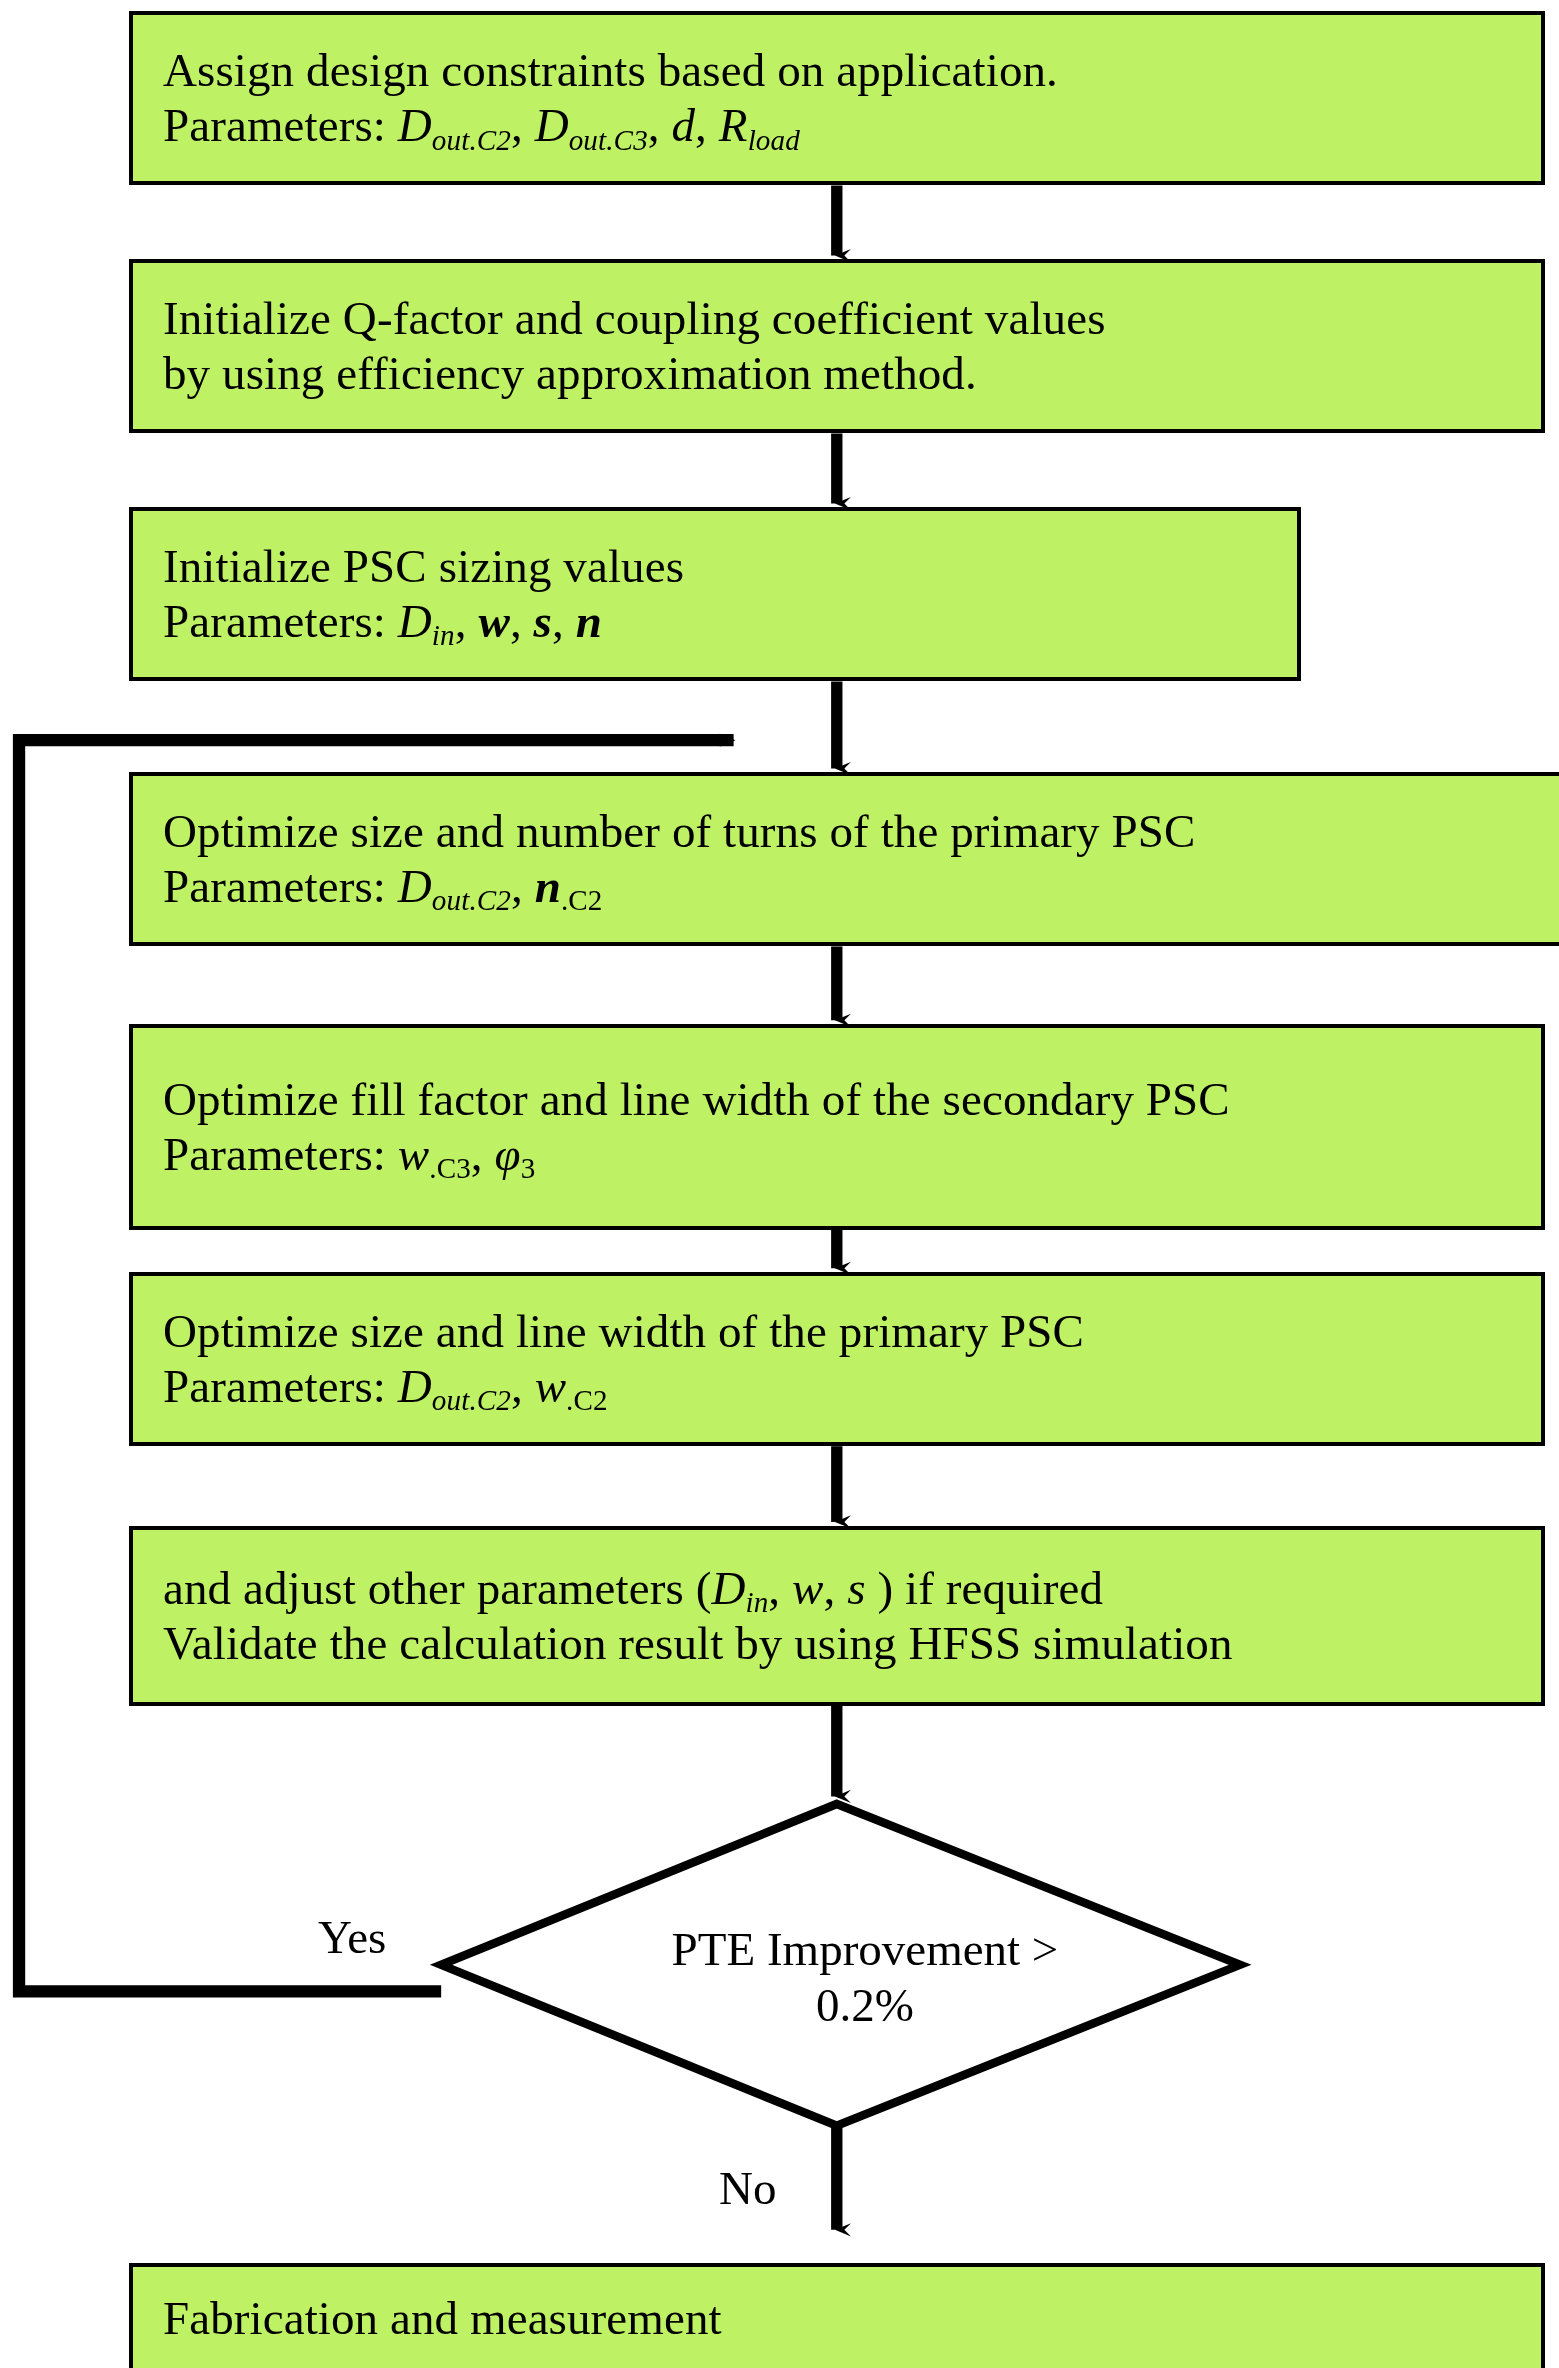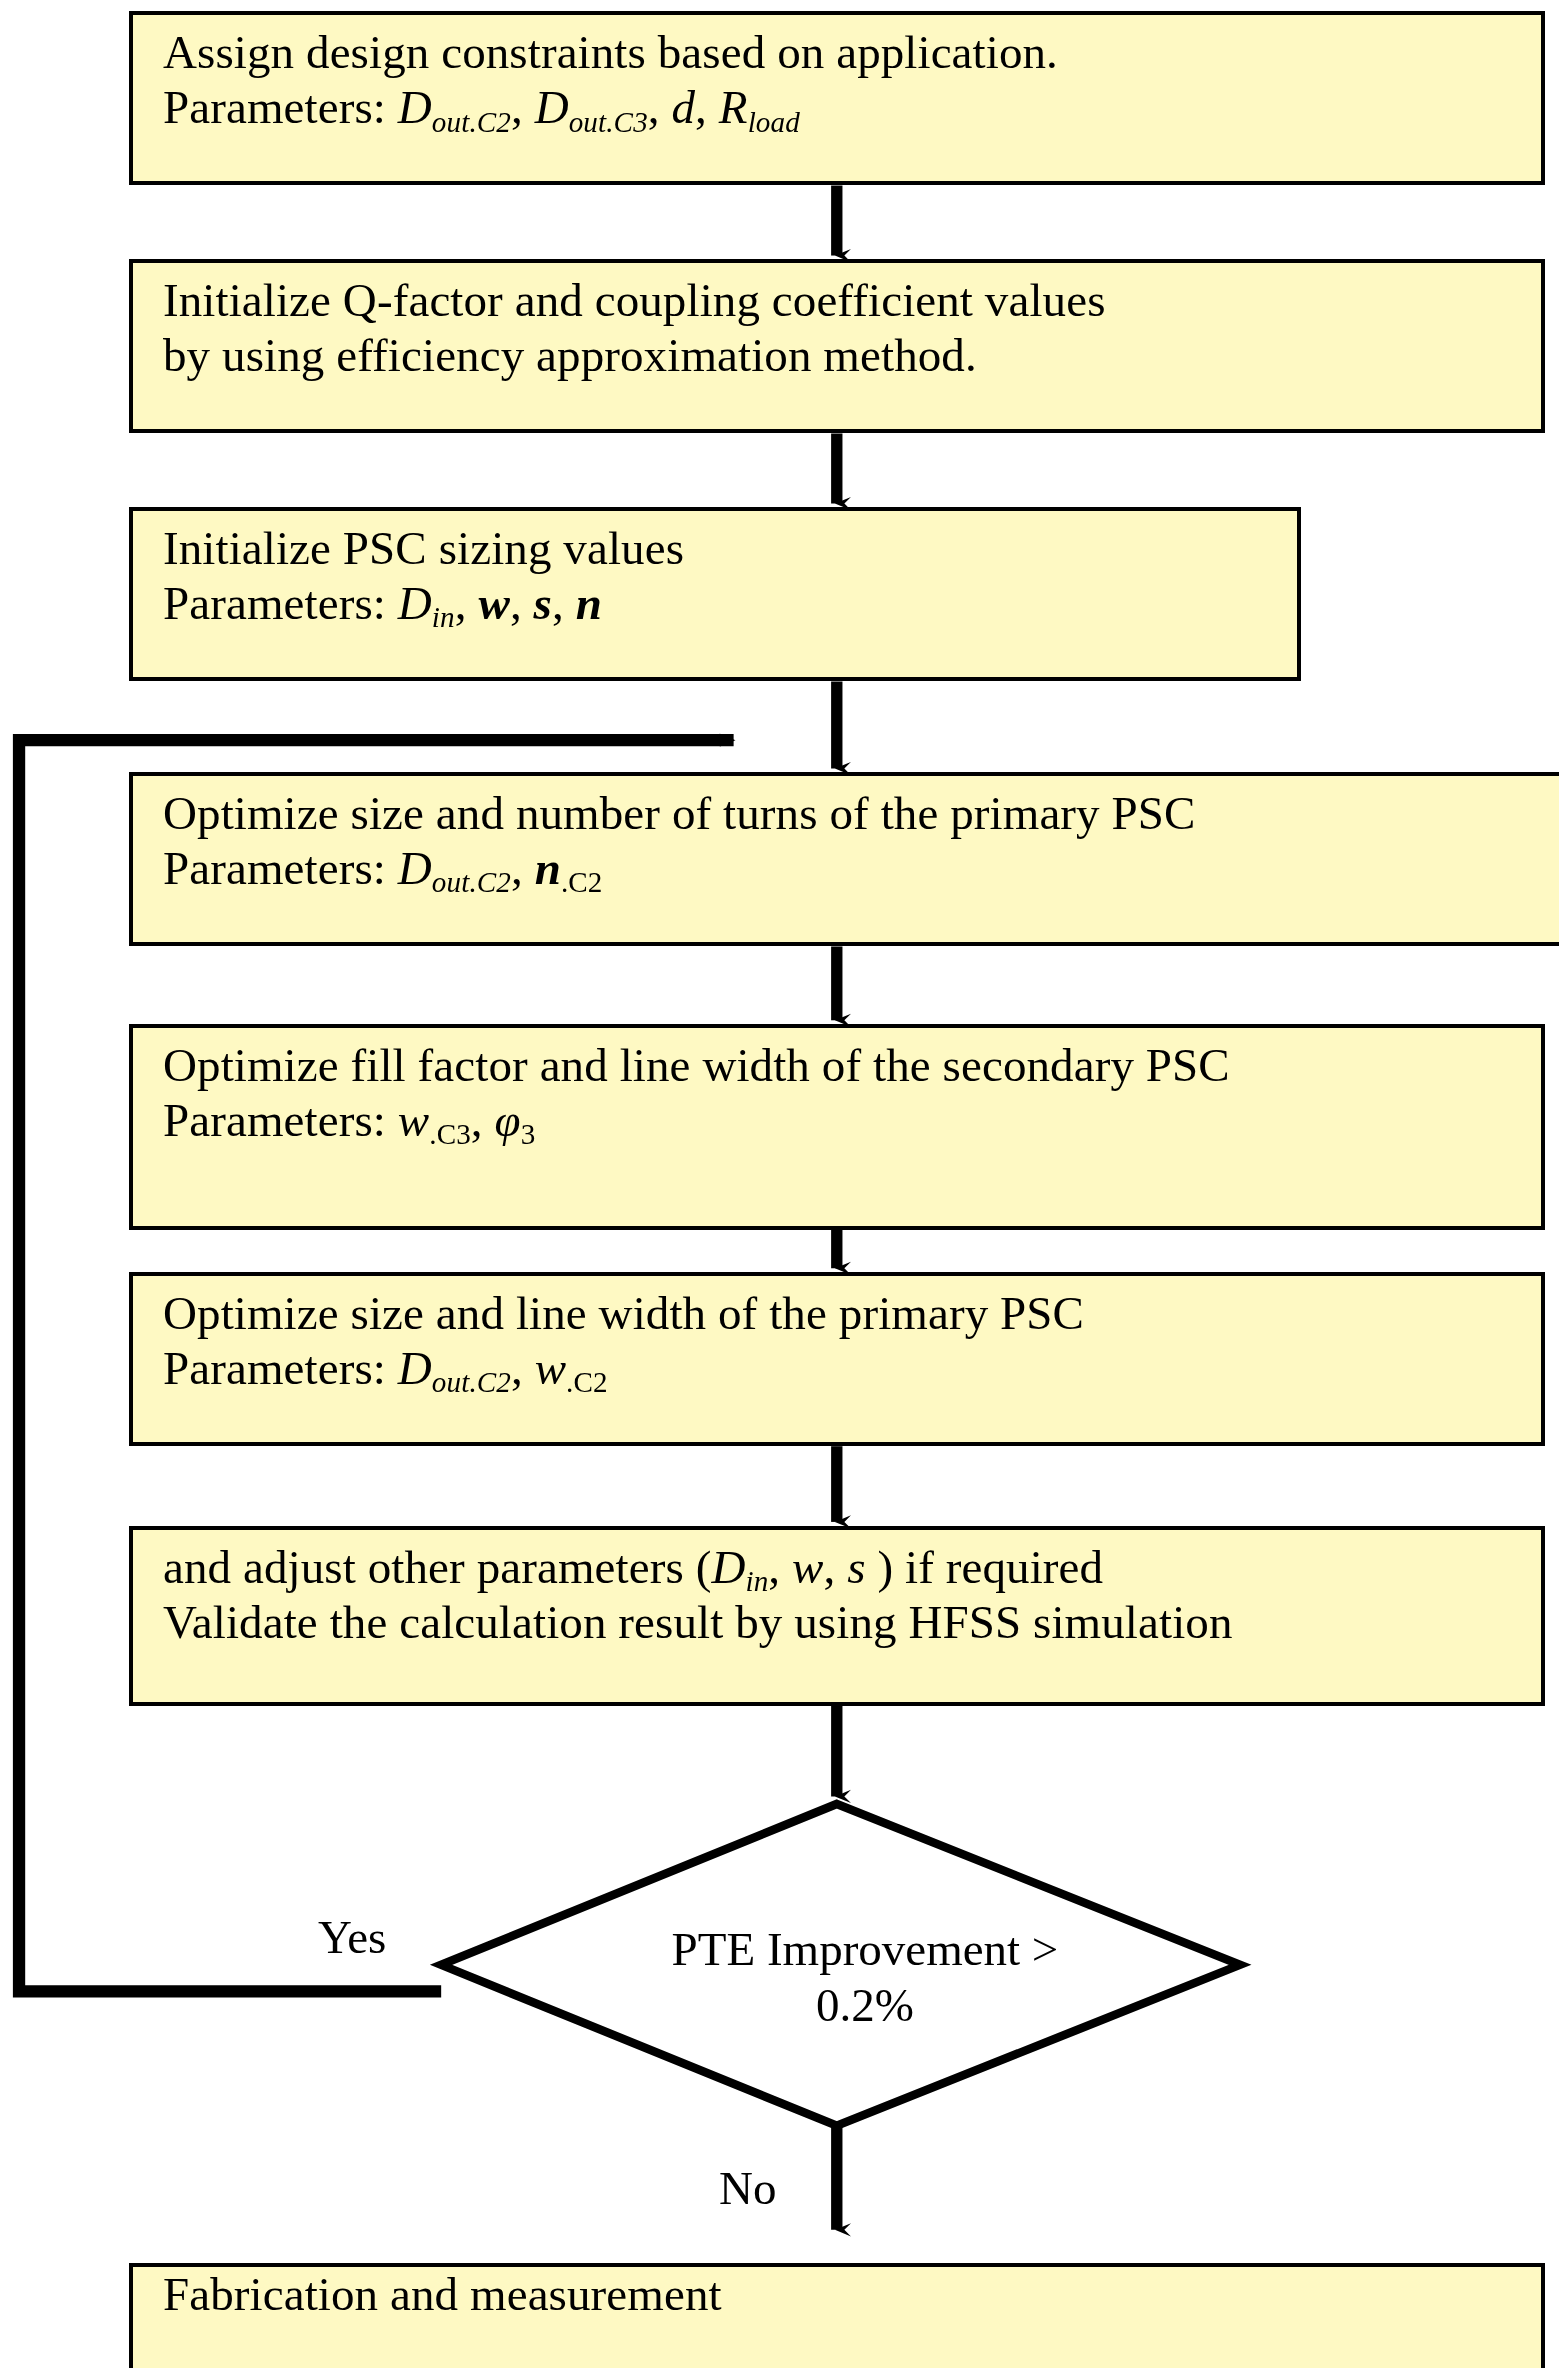--- a/index.html
+++ b/index.html
@@ -23,24 +23,25 @@
     left: 0;
     top: 0;
     width: 1560px;
     height: 2369px;
     pointer-events: none;
   }
   .node {
     position: absolute;
     box-sizing: border-box;
     border: 4.7px solid #000000;
-    background: #fef9c3;
+    background: #bef264;
     padding: 9.5px 0 9.5px 30px;
     display: flex;
     flex-direction: column;
+    justify-content: center;
   }
   .line {
     font-size: 47px;
     line-height: 1.18;
     white-space: nowrap;
     letter-spacing: 0.1px;
   }
   .mi {
     font-style: italic;
   }

